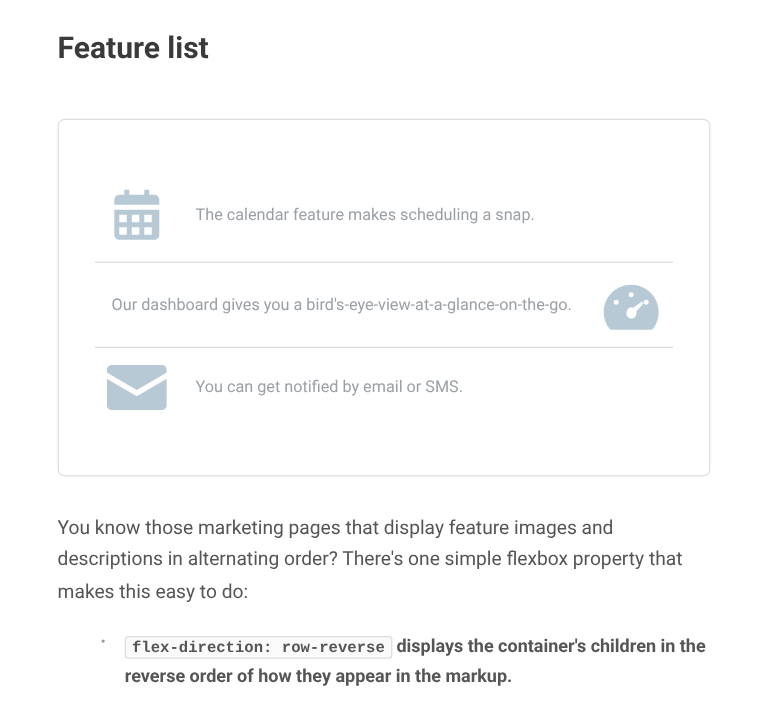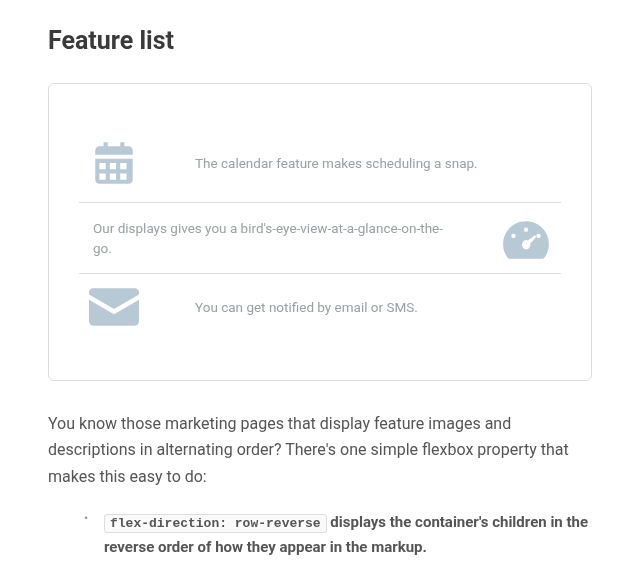--- a/index.html
+++ b/index.html
@@ -7,34 +7,33 @@
     font-family: -apple-system, BlinkMacSystemFont, "Segoe UI", Roboto, Helvetica, Arial, sans-serif;
     background: #ffffff;
     color: #666;
     width: 640px;
     padding: 26px 48px 20px 48px;
   }
   h2.page-title {
     font-size: 25px;
     font-weight: 700;
     color: #3a3a3a;
-    margin-bottom: 28px;
+    margin-bottom: 44px;
   }
   .card {
     border: 1px solid #dcdcdc;
     border-radius: 6px;
     padding: 40px 30px;
     margin-bottom: 30px;
   }
   .feature-row {
     display: flex;
     align-items: center;
     padding: 14px 0;
     border-bottom: 1px solid #dcdcdc;
-    gap: 32px;
   }
   .feature-row:last-child { border-bottom: none; }
   .feature-row.reverse { flex-direction: row-reverse; }
   .icon-wrap {
     flex: 0 0 70px;
     display: flex;
     justify-content: center;
     align-items: center;
   }
   .feature-text {
@@ -96,21 +95,21 @@
     </div>
     <div class="feature-text">The calendar feature makes scheduling a snap.</div>
   </div>
 
   <div class="feature-row reverse">
     <div class="icon-wrap">
       <svg width="50" height="42" viewBox="0 0 24 20">
         <path d="M12 2C5.9 2 1 6.9 1 13c0 2.4.8 4.6 2.1 6.4.2.3.6.6 1 .6h15.8c.4 0 .8-.3 1-.6C22.2 17.6 23 15.4 23 13 23 6.9 18.1 2 12 2zm0 3c.6 0 1 .4 1 1s-.4 1-1 1-1-.4-1-1 .4-1 1-1zM6 8c.6 0 1 .4 1 1s-.4 1-1 1-1-.4-1-1 .4-1 1-1zm12 0c.6 0 1 .4 1 1s-.4 1-1 1-1-.4-1-1 .4-1 1-1zm-6 3c.3 0 .6.1.8.2l3.5-2.5.6.8-2.9 3.2c.1.3.1.5.1.8 0 1.1-.9 2-2 2s-2-.9-2-2 .8-2.5 1.9-2.5z"></path>
       </svg>
     </div>
-    <div class="feature-text">Our displays gives you a bird's-eye-view-at-a-glance-on-the-go.</div>
+    <div class="feature-text">Our dashboard gives you a bird's-eye-view-at-a-glance-on-the-go.</div>
   </div>
 
   <div class="feature-row">
     <div class="icon-wrap">
       <svg width="50" height="38" viewBox="0 0 24 18">
         <path d="M2 0C.9 0 0 .9 0 2v1l12 7 12-7V2c0-1.1-.9-2-2-2H2zm22 5.5l-12 7-12-7V16c0 1.1.9 2 2 2h20c1.1 0 2-.9 2-2V5.5z"></path>
       </svg>
     </div>
     <div class="feature-text">You can get notified by email or SMS.</div>
   </div>

